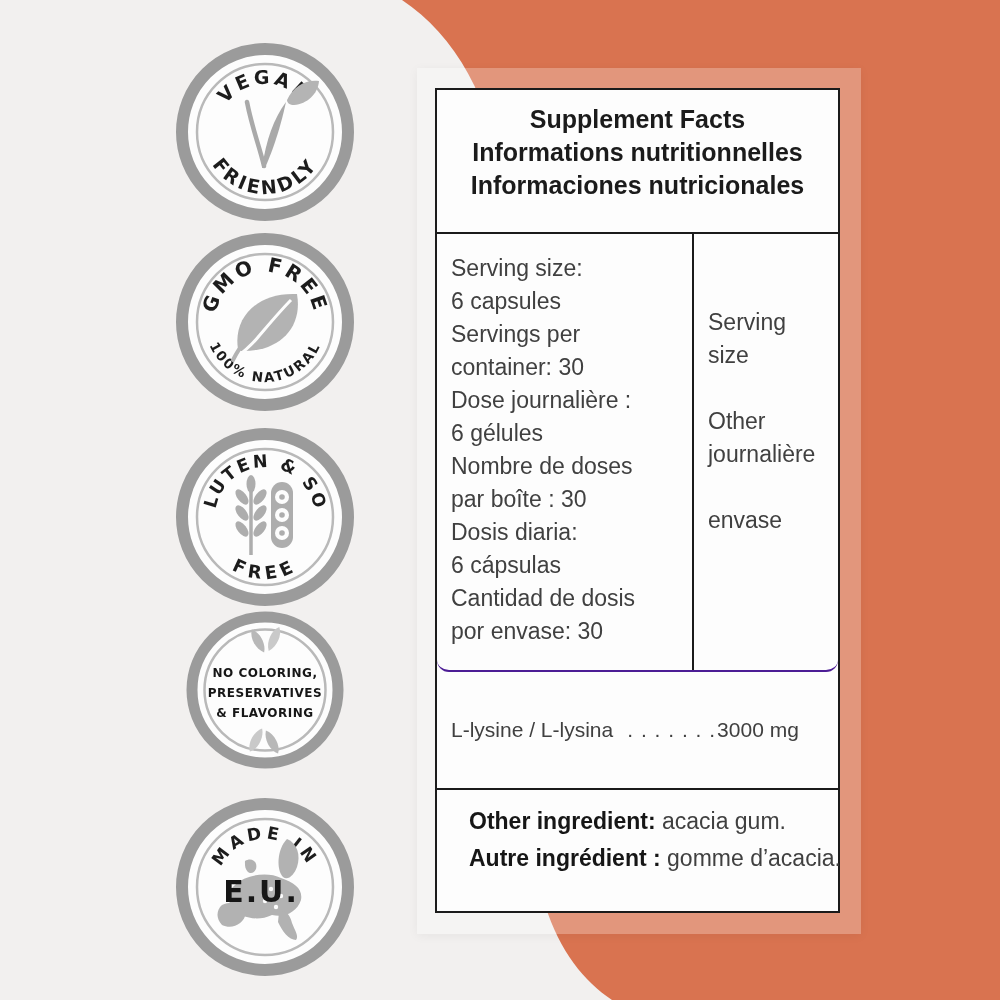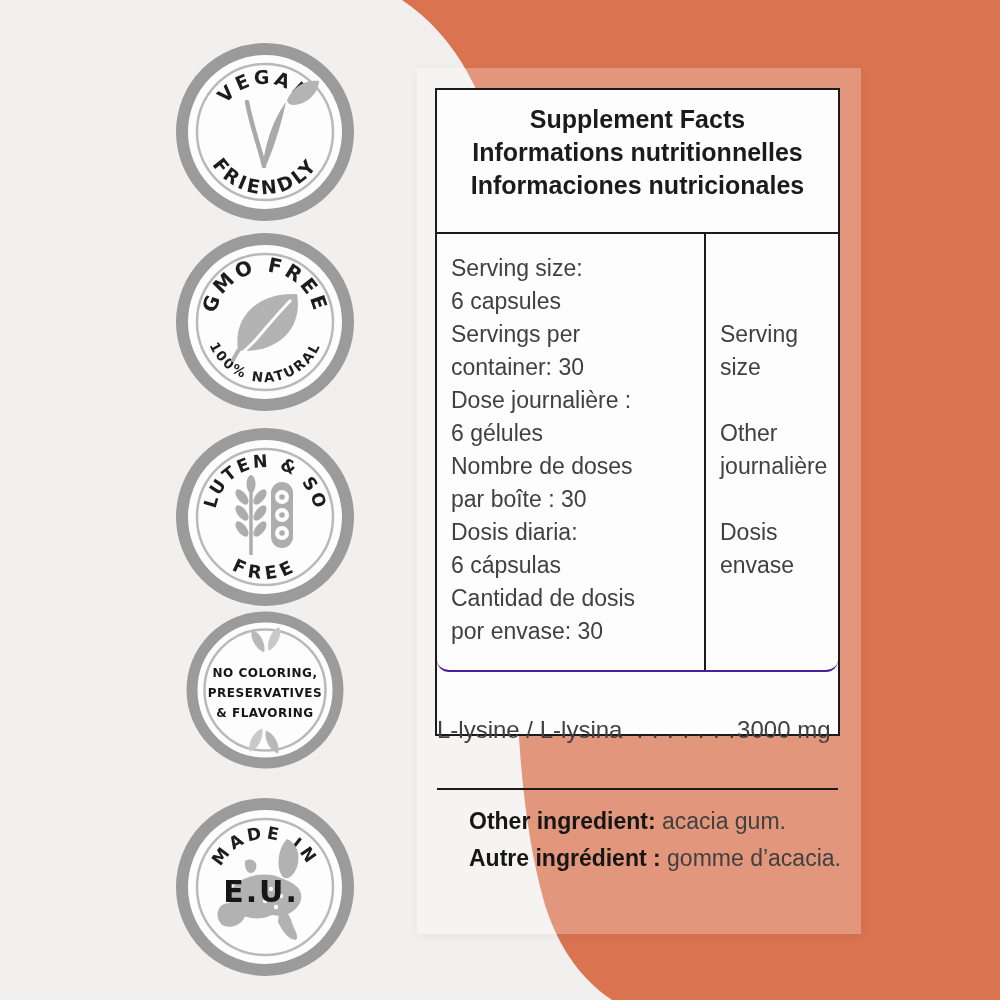--- a/index.html
+++ b/index.html
@@ -5,31 +5,31 @@
   html,body{margin:0;padding:0;background:#e8e6e5;}
   .stage{position:relative;width:1000px;height:1000px;overflow:hidden;
          background:#f2f0ef;font-family:"Liberation Sans",sans-serif;}
   .bg-svg{position:absolute;left:0;top:0;width:1000px;height:1000px;}
 
   
   .label-card{position:absolute;left:417px;top:68px;width:444px;height:866px;
               background:rgba(255,255,255,0.25);box-shadow:0 2px 10px rgba(0,0,0,0.05);}
 
   
-  .sf-table{position:absolute;left:435px;top:88px;width:405px;height:648px;
+  .sf-table{position:absolute;left:435px;top:88px;width:405px;height:825px;
             background:#fdfdfd;border:2px solid #1b1b1b;box-sizing:border-box;color:#404040;}
   .sf-header{height:144px;border-bottom:2px solid #1b1b1b;box-sizing:border-box;
              text-align:center;padding-top:13px;}
   .sf-header .hl{font-size:25px;font-weight:bold;line-height:33px;color:#1b1b1b;}
   .sf-body{height:438px;border-bottom:2px solid #4c1d95;box-sizing:border-box;display:flex;border-radius:12px;}
   .sf-col-left{width:255px;box-sizing:border-box;padding:18px 0 0 14px;}
-  .sf-col-right{flex:1;border-left:2px solid #1b1b1b;box-sizing:border-box;padding:18px 0 0 14px;margin-left:12px;}
+  .sf-col-right{flex:1;border-left:2px solid #1b1b1b;box-sizing:border-box;padding:6px 0 0 14px;}
   .bl{height:33px;font-size:23px;line-height:33px;white-space:nowrap;}
   .sf-lysine{height:118px;border-bottom:2px solid #1b1b1b;box-sizing:border-box;
-             display:flex;align-items:center;font-size:24px;white-space:nowrap;}
+             display:flex;align-items:center;padding-left:14px;font-size:21px;white-space:nowrap;}
   .sf-lysine .dots{margin:0 1px 0 14px;letter-spacing:1px;}
   .sf-other{padding:13px 0 0 32px;}
   .ol{height:37px;font-size:23px;line-height:37px;white-space:nowrap;}
   .ol b{color:#161616;}
 
   
   .badge{position:absolute;}
   .arc-text{font-family:"DejaVu Sans",sans-serif;font-weight:bold;fill:#1c1c1c;}
   .center-text{font-family:"DejaVu Sans",sans-serif;font-weight:bold;fill:#161616;}
 </style>
@@ -71,21 +71,20 @@
       </div>
       <div class="sf-col-right">
         <div class="bl"></div>
         <div class="bl"></div>
         <div class="bl">Serving</div>
         <div class="bl">size</div>
         <div class="bl"></div>
         <div class="bl">Other</div>
         <div class="bl">journalière</div>
         <div class="bl"></div>
-        <div class="bl">Dosis</div>
         <div class="bl">envase</div>
         <div class="bl"></div>
         <div class="bl"></div>
       </div>
     </div>
 
     <div class="sf-lysine">
       <span>L-lysine / L-lysina</span>
       <span class="dots">. . . . . . .</span>
       <span>3000 mg</span>

